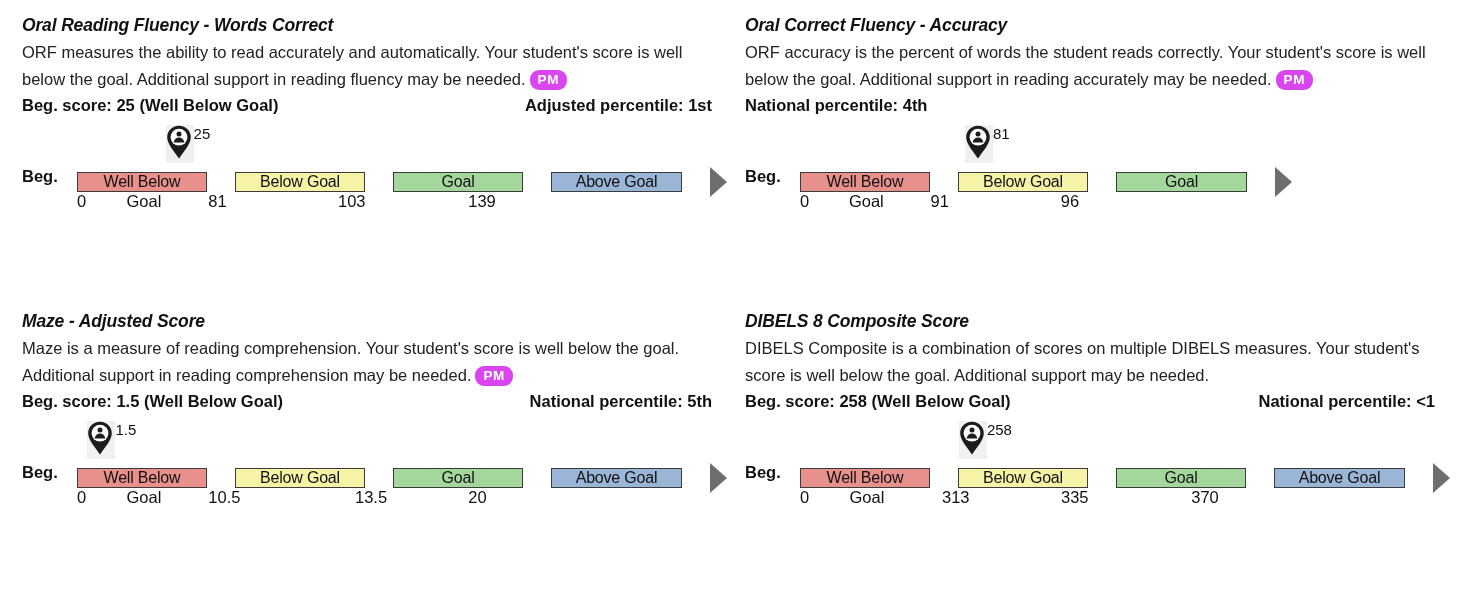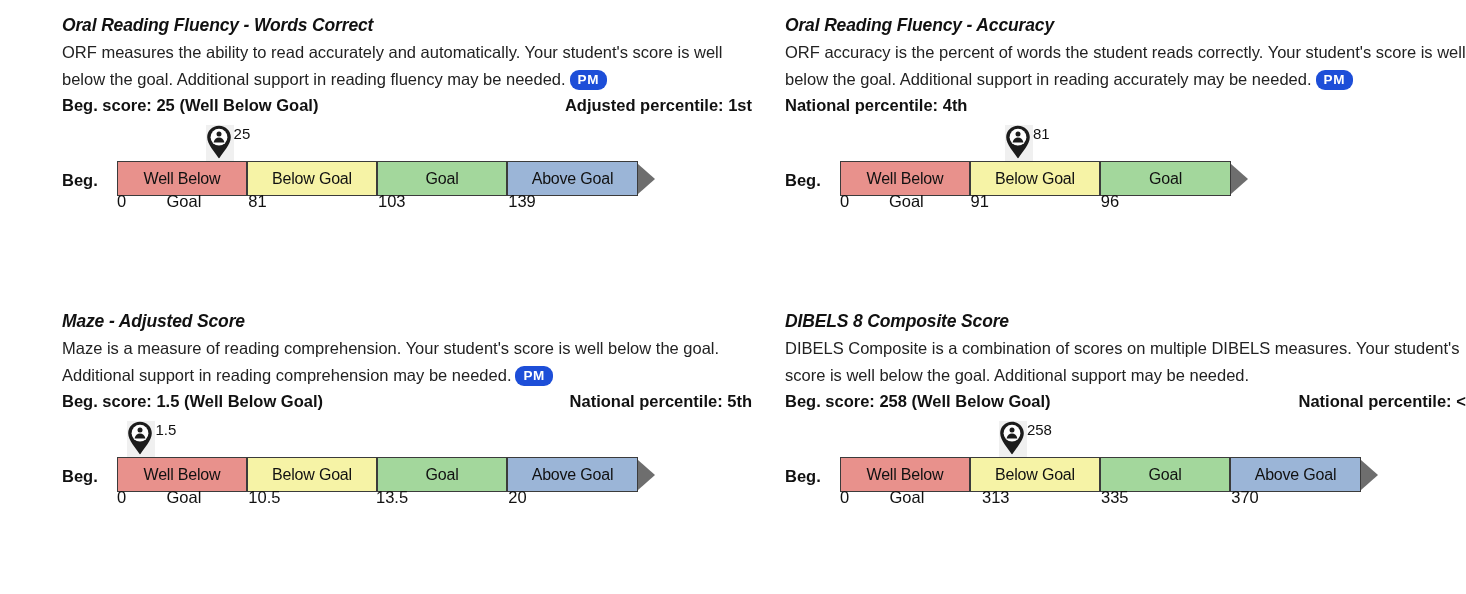--- a/index.html
+++ b/index.html
@@ -15,21 +15,20 @@
     overflow: hidden;
   }
   .grid {
     position: relative;
     width: 1466px;
     height: 594px;
   }
   .panel {
     position: absolute;
     width: 700px;
-    margin-left: 40px;
   }
   .panel.col-left  { left: 22px; }
   .panel.col-right { left: 745px; }
   .panel.row-top    { top: 14px; }
   .panel.row-bottom { top: 310px; }
 
   .measure-title {
     font-style: italic;
     font-weight: bold;
     font-size: 17.5px;
@@ -40,21 +39,21 @@
   }
   .measure-desc {
     font-size: 16.5px;
     line-height: 26.5px;
     color: #222;
     margin: 0;
     max-width: 690px;
   }
   .pm-badge {
     display: inline-block;
-    background: #1d4ed8;
+    background: #d946ef;
     color: #ffffff;
     font-size: 13.5px;
     font-weight: bold;
     letter-spacing: 0.6px;
     border-radius: 9px;
     padding: 1px 8px 2px 8px;
     vertical-align: 1px;
     margin-left: 4px;
     line-height: 17px;
   }
@@ -90,22 +89,23 @@
     font-size: 16.5px;
     font-weight: bold;
     color: #111;
     width: 55px;
     display: flex;
     align-items: center;
     height: 31px;
   }
   .bar {
     display: flex;
-    height: 35px;
+    height: 20px;
     position: relative;
+    gap: 28px;
   }
   .seg {
     border: 1.4px solid #3b3b3b;
     border-right-width: 0.7px;
     border-left-width: 0.7px;
     box-sizing: border-box;
     display: flex;
     align-items: center;
     justify-content: center;
     font-size: 16px;
@@ -204,21 +204,21 @@
         <div class="ticks">
           <span class="tick" style="left:0px">0</span>
           <span class="tick" style="left:49.495px">Goal</span>
           <span class="tick" style="left:131.292px">81</span>
           <span class="tick" style="left:261.021px">103</span>
           <span class="tick" style="left:391.27099999999996px">139</span>
         </div>
       </div>
     </div>
     <div class="panel col-right row-top">
-      <div class="measure-title">Oral Reading Fluency - Accuracy</div>
+      <div class="measure-title">Oral Correct Fluency - Accuracy</div>
       <div class="measure-desc">ORF accuracy is the percent of words the student reads correctly. Your student's score is well below the goal. Additional support in reading accurately may be needed.<span class="pm-badge">PM</span></div>
       <div class="score-row">
         <span class="percentile-text">National percentile: 4th</span>
       </div>
       <div class="gauge">
         <div class="marker" style="left:232.905px">
           <span class="marker-bg"></span>
           <span class="pin"><svg viewBox="0 0 26 34" width="26" height="34">
               <path d="M13 0.8 C6.2 0.8 1.2 6 1.2 12.3 C1.2 19.6 9.2 27.4 12.2 32.6 C12.6 33.3 13.4 33.3 13.8 32.6 C16.8 27.4 24.8 19.6 24.8 12.3 C24.8 6 19.8 0.8 13 0.8 Z" fill="#1c1c1c"></path>
               <circle cx="13" cy="12.2" r="8.4" fill="#ffffff"></circle>
@@ -269,21 +269,21 @@
             <div class="seg" style="width:130px;background:#f6f3a6">Below Goal</div>
             <div class="seg" style="width:130px;background:#a3d79c">Goal</div>
             <div class="seg" style="width:131px;background:#9bb5d7">Above Goal</div>
             <div class="arrow-tip"></div>
           </div>
         </div>
         <div class="ticks">
           <span class="tick" style="left:0px">0</span>
           <span class="tick" style="left:49.495px">Goal</span>
           <span class="tick" style="left:131.292px">10.5</span>
-          <span class="tick" style="left:259px">13.5</span>
+          <span class="tick" style="left:278px">13.5</span>
           <span class="tick" style="left:391.27099999999996px">20</span>
         </div>
       </div>
     </div>
     <div class="panel col-right row-bottom">
       <div class="measure-title">DIBELS 8 Composite Score</div>
       <div class="measure-desc">DIBELS Composite is a combination of scores on multiple DIBELS measures. Your student's score is well below the goal. Additional support may be needed.</div>
       <div class="score-row">
         <span class="score-text">Beg. score: 258 (Well Below Goal)</span>
         <span class="percentile-text">National percentile: &lt;1</span>

